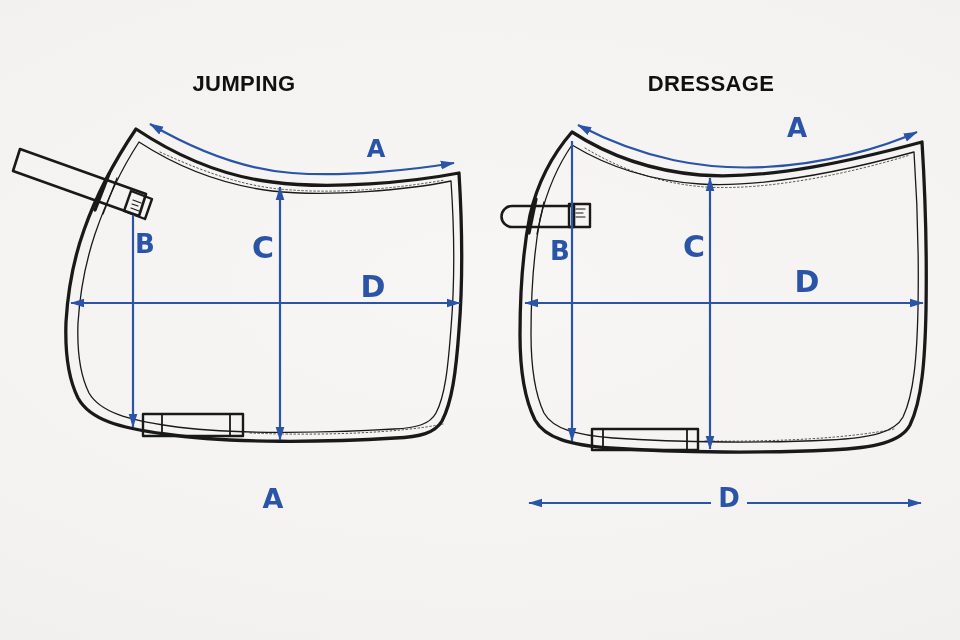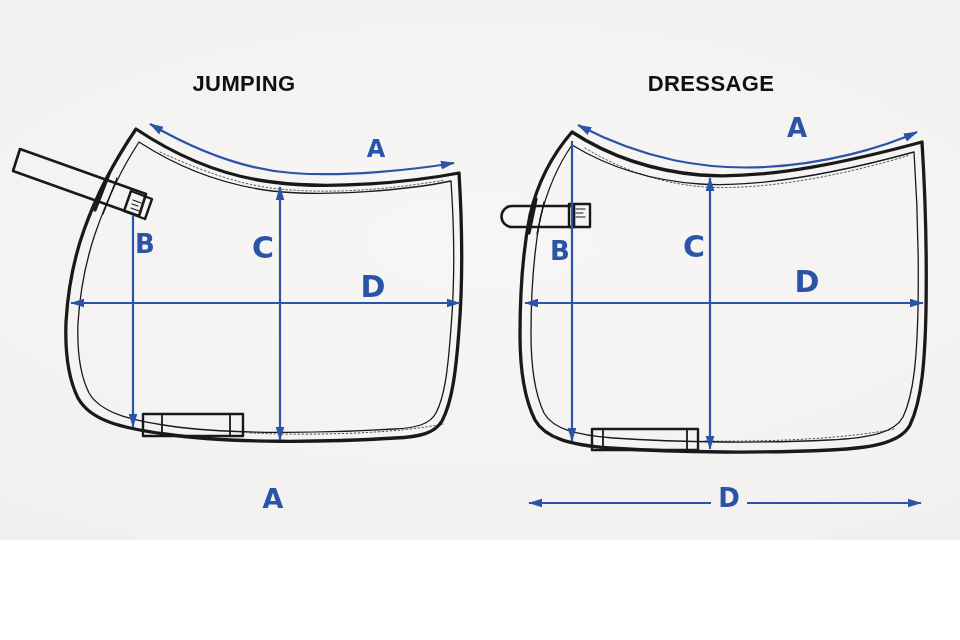--- a/index.html
+++ b/index.html
@@ -1,17 +1,17 @@
 <!DOCTYPE html>
 <html><head>
 <meta charset="utf-8">
 <style>
   html,body{margin:0;padding:0;}
   #stage{
-    width:960px;height:540px;position:relative;overflow:hidden;
+    width:960px;height:640px;position:relative;overflow:hidden;
     background: radial-gradient(ellipse 120% 90% at 50% 45%, #f7f6f4 0%, #f3f2f0 60%, #eceae8 100%);
     font-family:"Liberation Sans", sans-serif;
   }
   svg{display:block}
   .title{
     font-family:"Liberation Sans", sans-serif;
     font-weight:bold;font-size:22px;fill:#101010;letter-spacing:.4px;
   }
   .mlabel{
     font-family:"DejaVu Sans", sans-serif;

